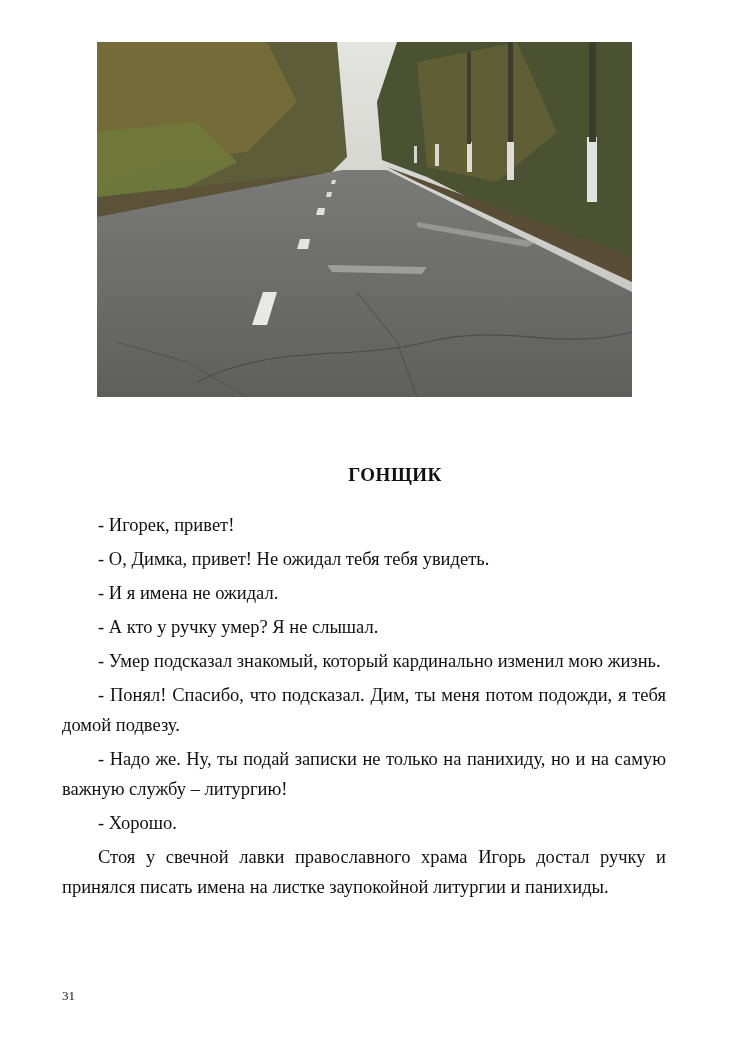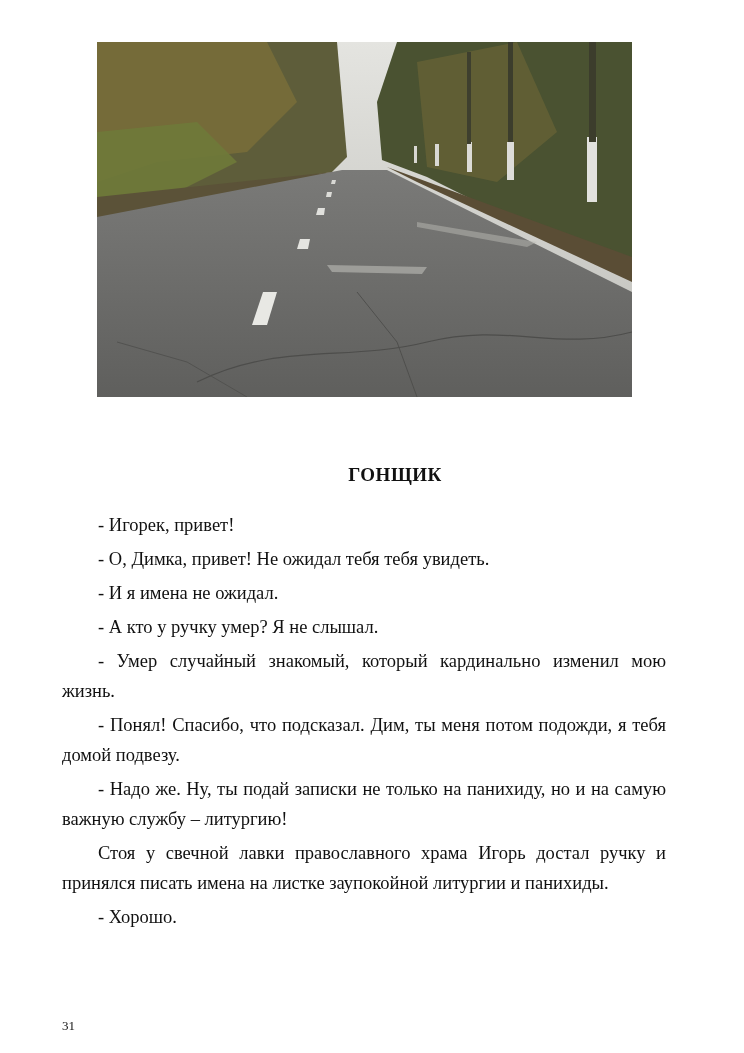--- a/index.html
+++ b/index.html
@@ -51,21 +51,21 @@
     .para {
       margin: 0 16px 4px 0;
       text-indent: 36px;
       text-align: justify;
     }
     .para.last-short { text-align-last: left; }
 
     .page-number {
       position: absolute;
       left: 62px;
-      top: 1018px;
+      top: 988px;
       font-size: 13px;
     }
   </style>
 </head>
 <body>
 
 <div class="photo">
   <svg viewBox="0 0 535 355" preserveAspectRatio="none">
     <defs>
       <linearGradient id="sky" x1="0" y1="0" x2="0" y2="1">
@@ -115,20 +115,20 @@
   </svg>
 </div>
 
 <div class="title">ГОНЩИК</div>
 
 <div class="body-text">
   <p class="para">- Игорек, привет!</p>
   <p class="para">- О, Димка, привет! Не ожидал тебя тебя увидеть.</p>
   <p class="para">- И я имена не ожидал.</p>
   <p class="para">- А кто у ручку умер? Я не слышал.</p>
-  <p class="para last-short">- Умер случайный знакомый, который кардинально изменил мою жизнь.</p>
+  <p class="para last-short">- Умер подсказал знакомый, который кардинально изменил мою жизнь.</p>
   <p class="para last-short">- Понял! Спасибо, что подсказал. Дим, ты меня потом подожди, я тебя домой подвезу.</p>
   <p class="para last-short">- Надо же. Ну, ты подай записки не только на панихиду, но и на самую важную службу – литургию!</p>
+  <p class="para">- Хорошо.</p>
   <p class="para last-short">Стоя у свечной лавки православного храма Игорь достал ручку и принялся писать имена на листке заупокойной литургии и панихиды.</p>
-  <p class="para">- Хорошо.</p>
 </div>
 
 <div class="page-number">31</div>
 
 </body></html>

